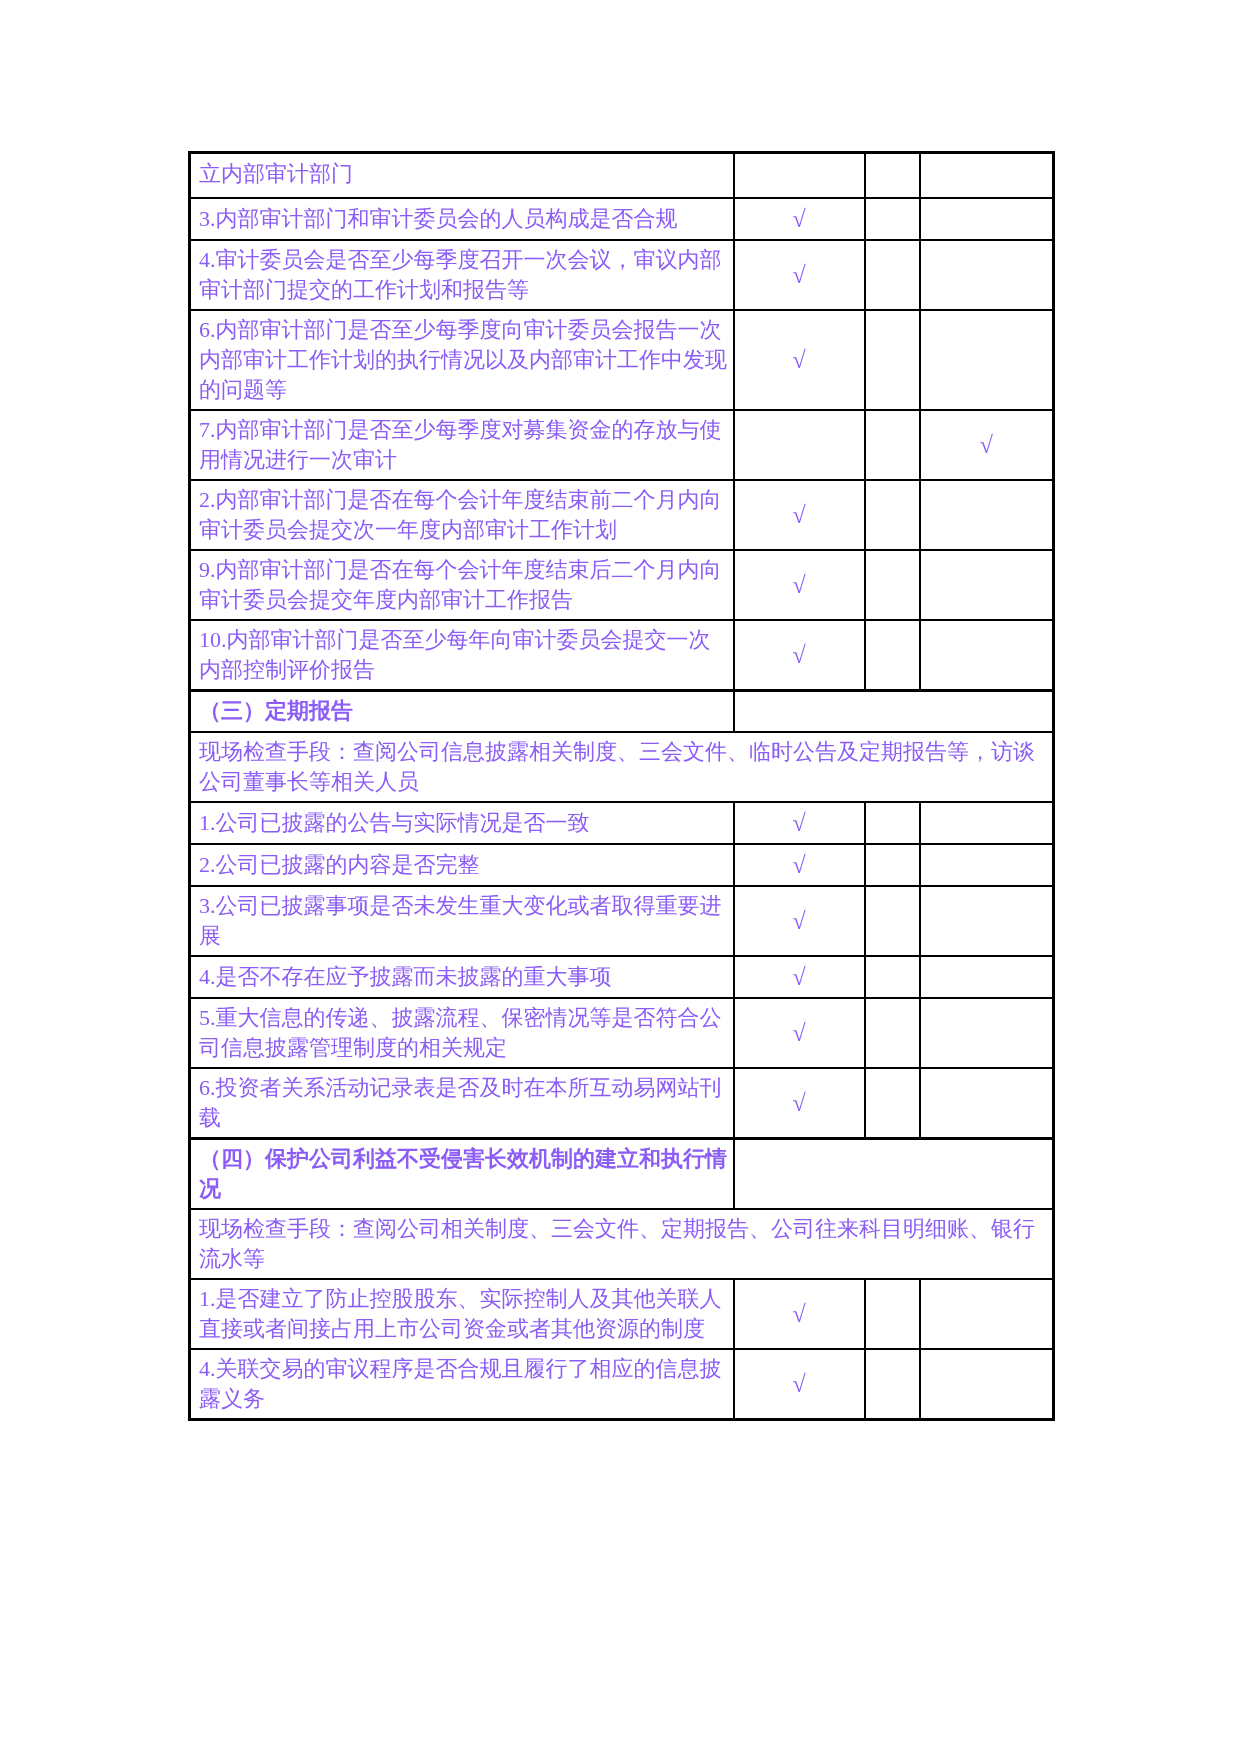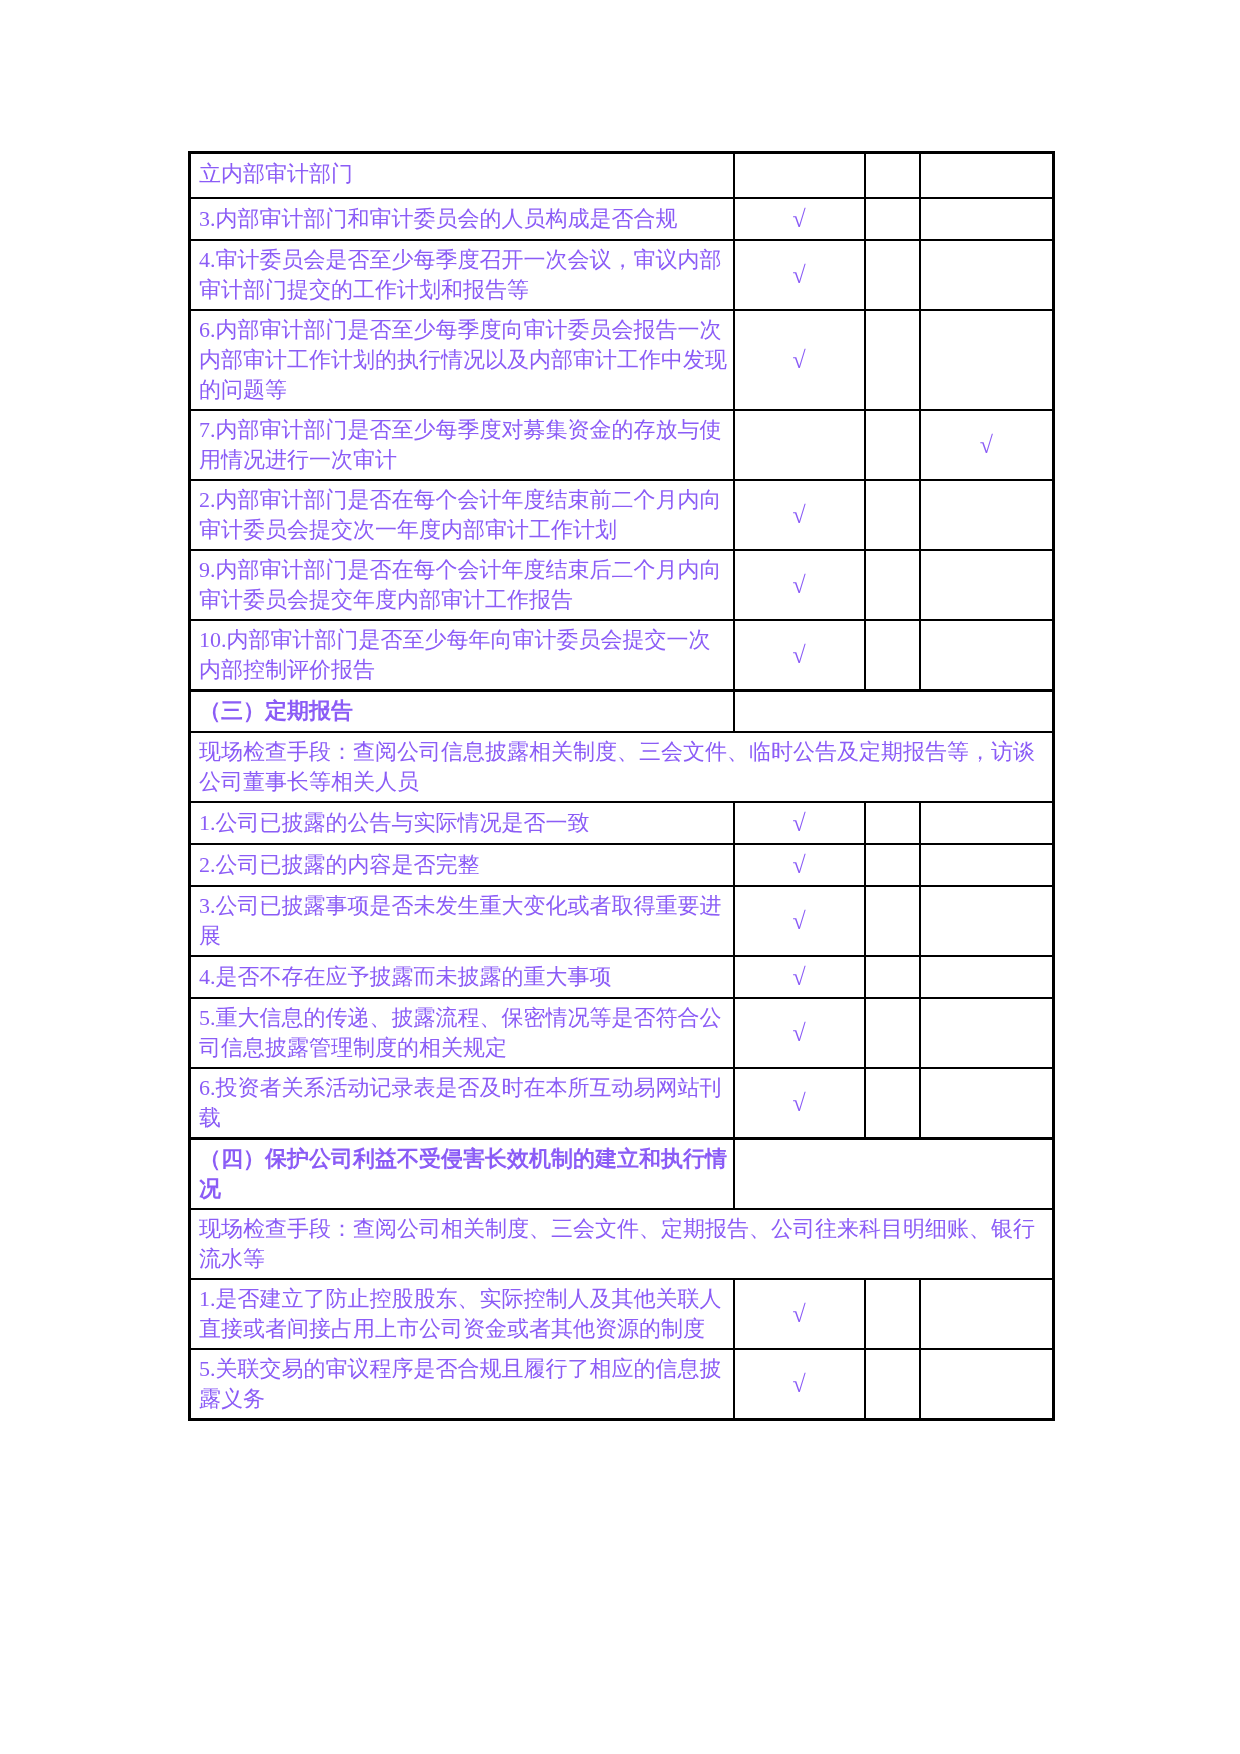--- a/index.html
+++ b/index.html
@@ -165,20 +165,20 @@
       <tr class="h2 note-row">
         <td colspan="4" class="item-cell">现场检查手段：查阅公司相关制度、三会文件、定期报告、公司往来科目明细账、银行流水等</td>
       </tr>
       <tr class="h2">
         <td class="item-cell">1.是否建立了防止控股股东、实际控制人及其他关联人直接或者间接占用上市公司资金或者其他资源的制度</td>
         <td class="check-cell">√</td>
         <td class="check-cell"></td>
         <td class="check-cell"></td>
       </tr>
       <tr class="h2">
-        <td class="item-cell">5.关联交易的审议程序是否合规且履行了相应的信息披露义务</td>
+        <td class="item-cell">4.关联交易的审议程序是否合规且履行了相应的信息披露义务</td>
         <td class="check-cell">√</td>
         <td class="check-cell"></td>
         <td class="check-cell"></td>
       </tr>
     </tbody>
   </table>
 </div>
 
 </body></html>

